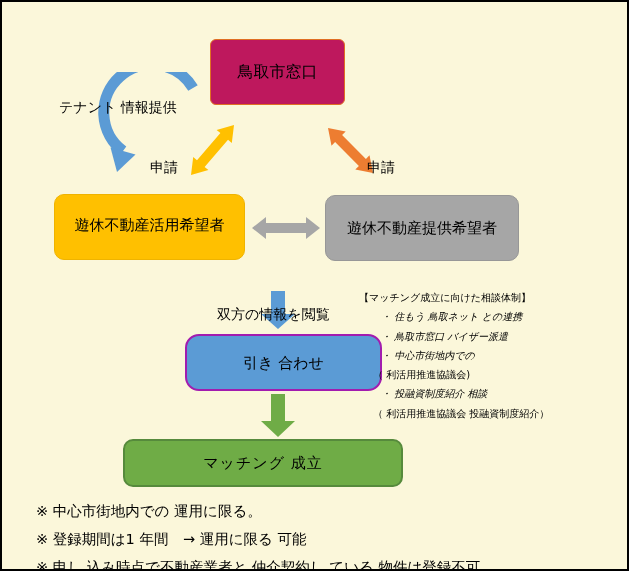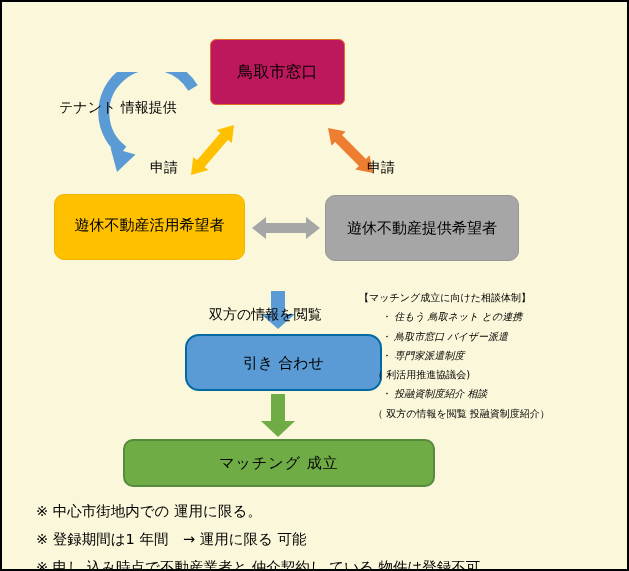--- a/index.html
+++ b/index.html
@@ -31,32 +31,32 @@
   .node-use {
     left: 52px; top: 192px; width: 191px; height: 66px;
     background: #FFC000; border: 1px solid #efb300; border-radius: 10px; font-family: Liberation Mono, monospace;
   }
   .node-provide {
     left: 323px; top: 193px; width: 194px; height: 66px;
     background: #A6A6A6; border: 1px solid #979797; border-radius: 10px;
   }
   .node-intro {
     left: 183px; top: 332px; width: 197px; height: 57px;
-    background: #5B9BD5; border: 2px solid #0369a1; border-radius: 14px; text-align: right;
+    background: #5B9BD5; border: 2px solid #a21caf; border-radius: 14px; text-align: right;
   }
   .node-match {
-    left: 121px; top: 437px; width: 312px; height: 48px;
+    left: 121px; top: 437px; width: 280px; height: 48px;
     background: #6FAC46; border: 2px solid #568a3c; border-radius: 10px;
     letter-spacing: 1px;
   }
   .lbl { font-size: 14px; white-space: nowrap; margin-top: 40px; }
   .lbl-tenant { left: 57px; top: 57px; }
   .lbl-apply-left { left: 148px; top: 117px; }
   .lbl-apply-right { left: 365px; top: 117px; }
-  .lbl-view { left: 207px; top: 264px; }
+  .lbl-view { left: 215px; top: 264px; }
   .consult { left: 357px; top: 286px; width: 268px; font-size: 10px; line-height: 19.3px; }
   .consult .c-line { white-space: nowrap; }
   .consult .c-bullet { padding-left: 22px; font-style: italic; }
   .consult .c-paren { padding-left: 14px; }
   .notes { left: 34px; top: 492px; width: 580px; font-size: 14.5px; line-height: 21px; }
   .notes .note-line { white-space: nowrap; margin-top: 7px; }
   svg { display: block; }
 </style>
 </head>
 <body>
@@ -110,24 +110,24 @@
 
   <div class="abs lbl lbl-tenant">テナント 情報提供</div>
   <div class="abs lbl lbl-apply-left">申請</div>
   <div class="abs lbl lbl-apply-right">申請</div>
   <div class="abs lbl lbl-view">双方の情報を閲覧</div>
 
   <div class="abs consult">
     <div class="c-line">【マッチング成立に向けた相談体制】</div>
     <div class="c-line c-bullet">・ 住もう 鳥取ネット との連携</div>
     <div class="c-line c-bullet">・ 鳥取市窓口 バイザー派遣</div>
-    <div class="c-line c-bullet">・ 専門家派遣制度</div>
+    <div class="c-line c-bullet">・ 中心市街地内での</div>
     <div class="c-line c-paren">（ 利活用推進協議会)</div>
     <div class="c-line c-bullet">・ 投融資制度紹介 相談</div>
-    <div class="c-line c-paren">（ 双方の情報を閲覧 投融資制度紹介）</div>
+    <div class="c-line c-paren">（ 利活用推進協議会 投融資制度紹介）</div>
   </div>
 
   <div class="abs notes">
     <div class="note-line">※ 中心市街地内での 運用に限る。</div>
     <div class="note-line">※ 登録期間は1 年間　→ 運用に限る 可能</div>
     <div class="note-line">※ 申し 込み時点で不動産業者と 仲介契約し ている 物件は登録不可。</div>
   </div>
 
 </div>
 

